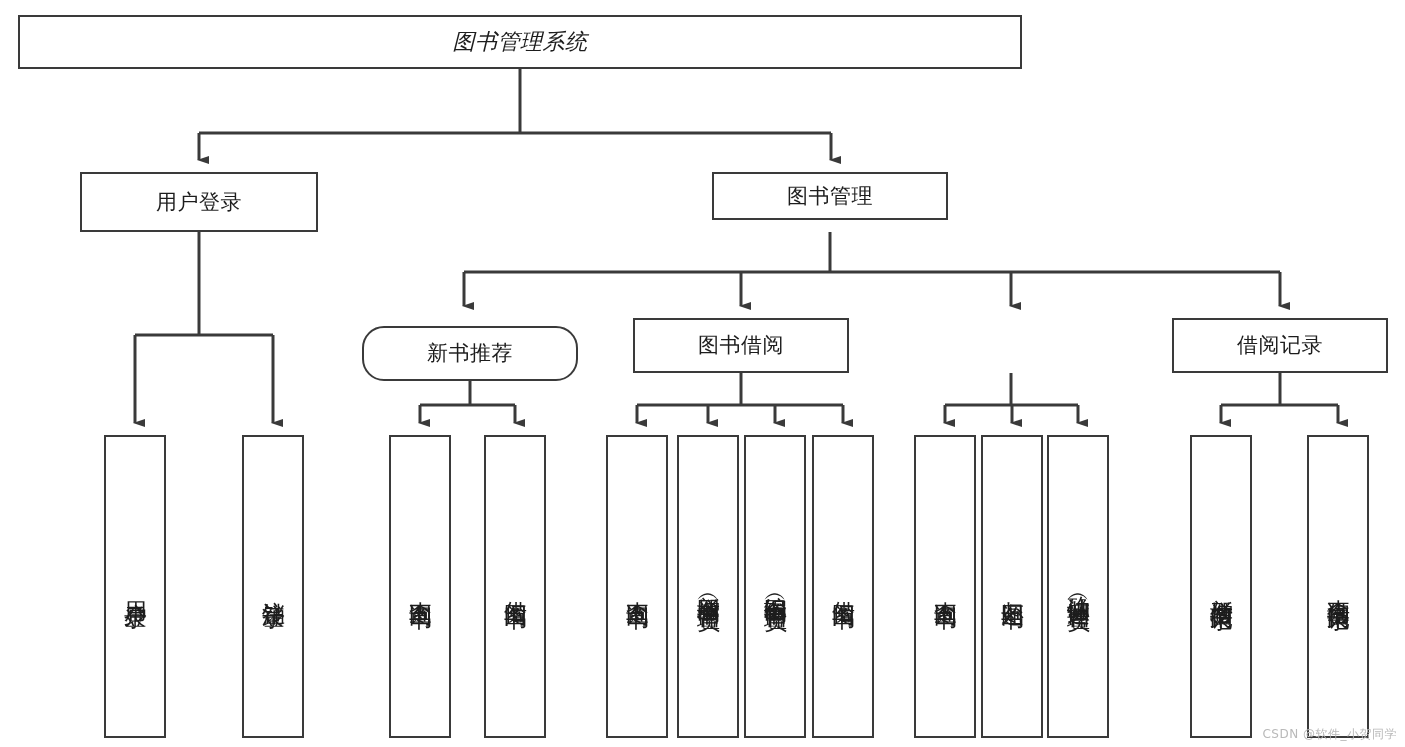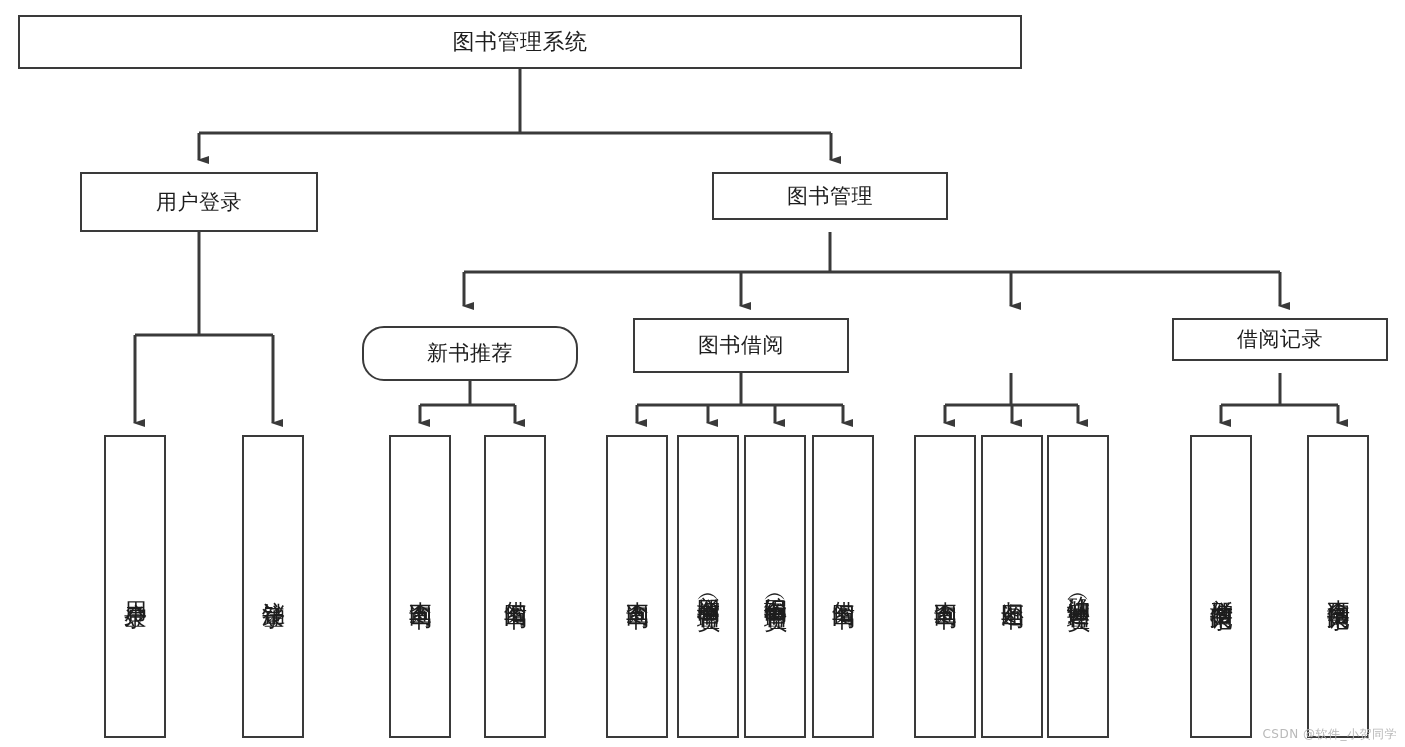--- a/index.html
+++ b/index.html
@@ -125,42 +125,42 @@
       <path d="M1012,405 L1012,423" marker-end="url(#arrowhead)"></path>
       <path d="M1078,405 L1078,423" marker-end="url(#arrowhead)"></path>
 
       <path d="M1280,373 L1280,405"></path>
       <path d="M1221,405 L1338,405"></path>
       <path d="M1221,405 L1221,423" marker-end="url(#arrowhead)"></path>
       <path d="M1338,405 L1338,423" marker-end="url(#arrowhead)"></path>
     </g>
   </svg>
 
-  <div class="node root horiz" style="left:18px; top:15px; width:1004px; height:54px;">
+  <div class="node root horiz" style="left:18px; top:15px; width:1004px; height:54px;font-style:italic;">
     <span class="label">图书管理系统</span>
   </div>
 
   <div class="node horiz" style="left:80px; top:172px; width:238px; height:60px;">
     <span class="label">用户登录</span>
   </div>
 
   <div class="node horiz" style="left:712px; top:172px; width:236px; height:48px;">
     <span class="label">图书管理</span>
   </div>
 
   <div class="node horiz" style="left:362px; top:326px; width:216px; height:55px;border-radius:22px;">
     <span class="label">新书推荐</span>
   </div>
 
   <div class="node horiz" style="left:633px; top:318px; width:216px; height:55px;align-items:center;">
     <span class="label">图书借阅</span>
   </div>
 
 
-  <div class="node horiz" style="left:1172px; top:318px; width:216px; height:43px;">
+  <div class="node horiz" style="left:1172px; top:318px; width:216px; height:55px;">
     <span class="label">借阅记录</span>
   </div>
 
   <div class="node vert" style="left:104px; top:435px; width:62px; height:303px;">
     <span class="label">用户登录</span>
   </div>
 
   <div class="node vert" style="left:242px; top:435px; width:62px; height:303px;">
     <span class="label">注销登录</span>
   </div>

